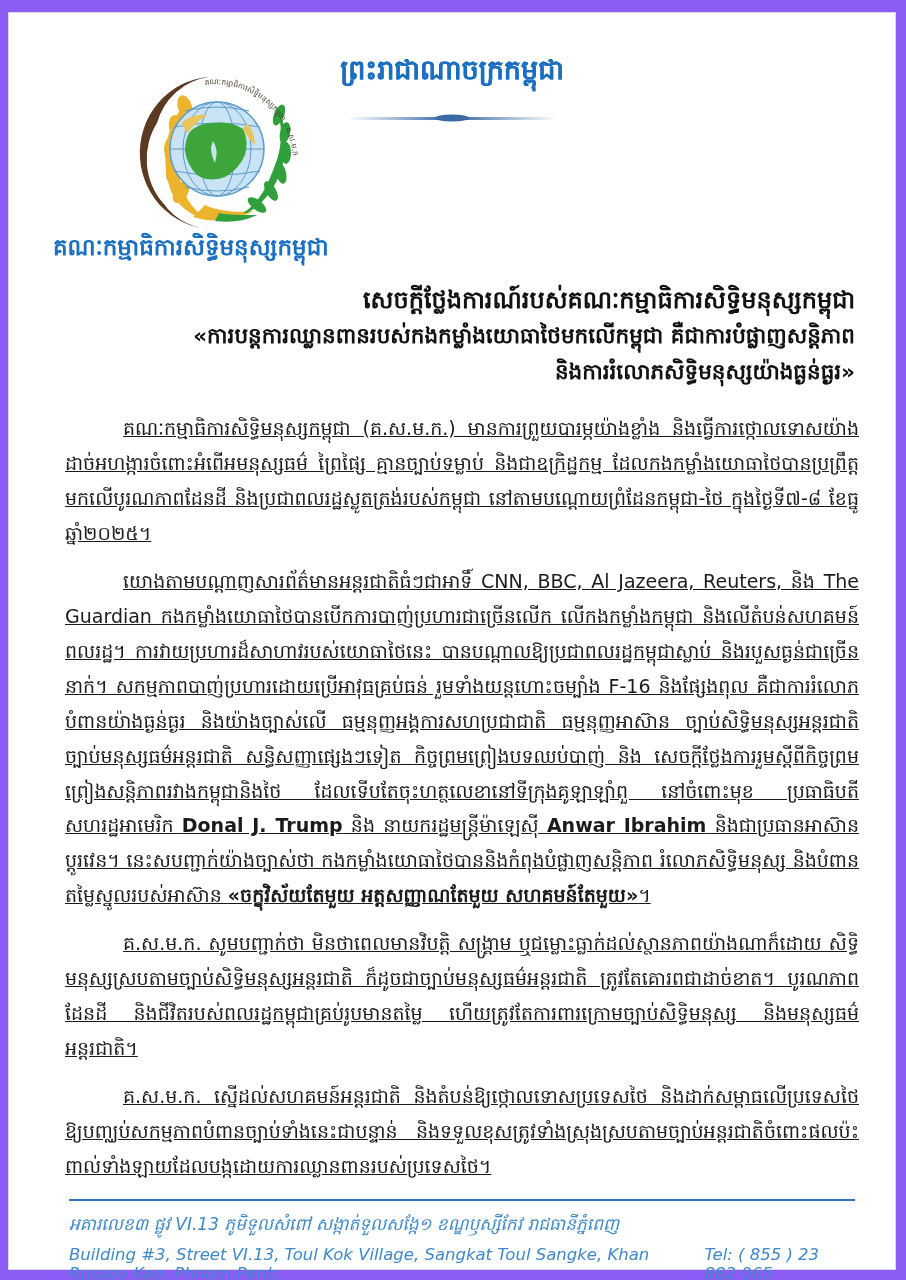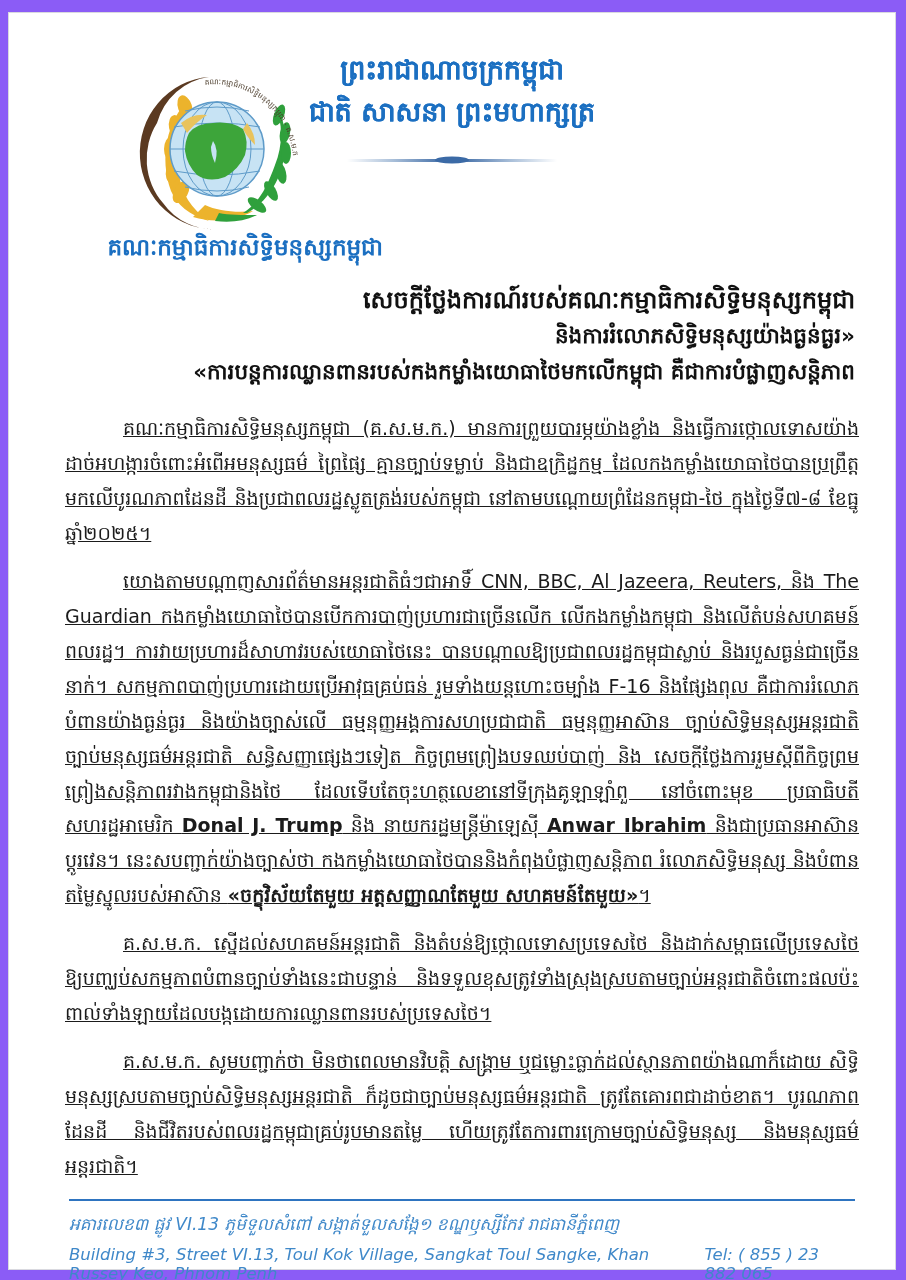--- a/index.html
+++ b/index.html
@@ -12,21 +12,21 @@
   .motto{position:absolute;left:0;top:36px;width:100%;text-align:center;}
   .motto-line{font-weight:bold;color:#1b6fc1;font-size:27px;line-height:1.55;
               text-shadow:0 0 0 #1b6fc1;}
   .divider{position:relative;margin:26px auto 0 auto;width:210px;height:3px;
            background:linear-gradient(to right,rgba(47,95,158,0) 0%,#a9bfd9 22%,#2f5f9e 50%,#a9bfd9 78%,rgba(47,95,158,0) 100%);}
   .divider .knot{position:absolute;left:50%;top:50%;width:34px;height:7px;transform:translate(-50%,-50%);
            background:#3b6aa6;border-radius:50%;}
 
   
   .logo-wrap{position:absolute;left:88px;top:58px;width:232px;height:166px;}
-  .logo-caption{position:absolute;left:44px;top:220px;width:330px;text-align:right;
+  .logo-caption{position:absolute;left:44px;top:220px;width:330px;text-align:left;
                 font-weight:bold;color:#1b6fc1;font-size:23px;}
 
   
   .title-block{position:absolute;left:60px;top:270px;width:786px;text-align:right;color:#111;}
   .title-main{font-weight:bold;font-size:24px;line-height:1.45;}
   .title-sub{font-weight:bold;font-size:21.5px;line-height:1.7;}
 
   
   .body-block{position:absolute;left:56px;top:398px;width:794px;color:#1b1b1b;
               font-size:19px;line-height:1.84;text-align:justify;}
@@ -42,21 +42,20 @@
              justify-content:space-between;color:#3f88c9;font-style:italic;font-size:16.5px;}
 </style>
 </head>
 <body>
 
 <div class="screen">
   <div class="doc">
 
     <div class="motto">
       <div class="motto-line">ព្រះរាជាណាចក្រកម្ពុជា</div>
-      <div class="motto-line">ជាតិ សាសនា ព្រះមហាក្សត្រ</div>
       <div class="divider">
         <span class="knot"></span>
       </div>
     </div>
 
     <div class="logo-wrap">
       <svg width="232" height="166" viewBox="0 0 232 166">
 
         <path d="M 112 6 A 74 76 0 1 0 122 158 A 62 63 0 0 1 66 132 A 64 66 0 0 1 60 52 A 62 64 0 0 1 112 6 Z" fill="#5b3a21"></path>
 
@@ -103,29 +102,29 @@
         </defs>
         <text font-size="7.5" fill="#4a3b2a">
           <textPath href="#ringPath">គណៈកម្មាធិការសិទ្ធិមនុស្សកម្ពុជា - គ.ស.ម.ក</textPath>
         </text>
       </svg>
     </div>
     <div class="logo-caption">គណៈកម្មាធិការសិទ្ធិមនុស្សកម្ពុជា</div>
 
     <div class="title-block">
       <div class="title-main">សេចក្តីថ្លែងការណ៍របស់គណៈកម្មាធិការសិទ្ធិមនុស្សកម្ពុជា</div>
+      <div class="title-sub">«ការបន្តការឈ្លានពានរបស់កងកម្លាំងយោធាថៃមកលើកម្ពុជា គឺជាការបំផ្លាញសន្តិភាព</div>
       <div class="title-sub">និងការរំលោភសិទ្ធិមនុស្សយ៉ាងធ្ងន់ធ្ងរ»</div>
-      <div class="title-sub">«ការបន្តការឈ្លានពានរបស់កងកម្លាំងយោធាថៃមកលើកម្ពុជា គឺជាការបំផ្លាញសន្តិភាព</div>
     </div>
 
     <div class="body-block">
       <p>គណៈកម្មាធិការសិទ្ធិមនុស្សកម្ពុជា (គ.ស.ម.ក.) មានការព្រួយបារម្ភយ៉ាងខ្លាំង និងធ្វើការថ្កោលទោសយ៉ាងដាច់អហង្ការចំពោះអំពើអមនុស្សធម៌ ព្រៃផ្សៃ គ្មានច្បាប់ទម្លាប់ និងជាឧក្រិដ្ឋកម្ម ដែលកងកម្លាំងយោធាថៃបានប្រព្រឹត្តមកលើបូរណភាពដែនដី និងប្រជាពលរដ្ឋស្លូតត្រង់របស់កម្ពុជា នៅតាមបណ្តោយព្រំដែនកម្ពុជា-ថៃ ក្នុងថ្ងៃទី៧-៨ ខែធ្នូ ឆ្នាំ២០២៥។</p>
       <p><span>យោងតាមបណ្តាញសារព័ត៌មានអន្តរជាតិធំៗជាអាទិ៍ CNN, BBC, Al Jazeera, Reuters, និង The Guardian កងកម្លាំងយោធាថៃបានបើកការបាញ់ប្រហារជាច្រើនលើក លើកងកម្លាំងកម្ពុជា និងលើតំបន់សហគមន៍ពលរដ្ឋ។ ការវាយប្រហារដ៏សាហាវរបស់យោធាថៃនេះ បានបណ្តាលឱ្យប្រជាពលរដ្ឋកម្ពុជាស្លាប់ និងរបួសធ្ងន់ជាច្រើននាក់។ សកម្មភាពបាញ់ប្រហារដោយប្រើអាវុធគ្រប់ធន់ រួមទាំងយន្តហោះចម្បាំង F-16 និងផ្សែងពុល គឺជាការរំលោភបំពានយ៉ាងធ្ងន់ធ្ងរ និងយ៉ាងច្បាស់លើ ធម្មនុញ្ញអង្គការសហប្រជាជាតិ ធម្មនុញ្ញអាស៊ាន ច្បាប់សិទ្ធិមនុស្សអន្តរជាតិ ច្បាប់មនុស្សធម៌អន្តរជាតិ សន្ធិសញ្ញាផ្សេងៗទៀត កិច្ចព្រមព្រៀងបទឈប់បាញ់ និង សេចក្តីថ្លែងការរួមស្តីពីកិច្ចព្រមព្រៀងសន្តិភាពរវាងកម្ពុជានិងថៃ ដែលទើបតែចុះហត្ថលេខានៅទីក្រុងគូឡាឡាំពួ នៅចំពោះមុខ ប្រធាធិបតីសហរដ្ឋអាមេរិក </span><b>Donal J. Trump</b><span> និង នាយករដ្ឋមន្ត្រីម៉ាឡេស៊ី </span><b>Anwar Ibrahim</b><span> និងជាប្រធានអាស៊ានប្តូរវេន។ នេះសបញ្ជាក់យ៉ាងច្បាស់ថា កងកម្លាំងយោធាថៃបាននិងកំពុងបំផ្លាញសន្តិភាព រំលោភសិទ្ធិមនុស្ស និងបំពានតម្លៃស្នូលរបស់អាស៊ាន </span><b>«ចក្ខុវិស័យតែមួយ អត្តសញ្ញាណតែមួយ សហគមន៍តែមួយ»</b><span>។</span></p>
+      <p>គ.ស.ម.ក. សូមបញ្ជាក់ថា មិនថាពេលមានវិបត្តិ សង្គ្រាម ឬជម្លោះធ្លាក់ដល់ស្ថានភាពយ៉ាងណាក៏ដោយ សិទ្ធិមនុស្សស្របតាមច្បាប់សិទ្ធិមនុស្សអន្តរជាតិ ក៏ដូចជាច្បាប់មនុស្សធម៌អន្តរជាតិ ត្រូវតែគោរពជាដាច់ខាត។ បូរណភាពដែនដី និងជីវិតរបស់ពលរដ្ឋកម្ពុជាគ្រប់រូបមានតម្លៃ ហើយត្រូវតែការពារក្រោមច្បាប់សិទ្ធិមនុស្ស និងមនុស្សធម៌អន្តរជាតិ។</p>
       <p>គ.ស.ម.ក. ស្នើដល់សហគមន៍អន្តរជាតិ និងតំបន់ឱ្យថ្កោលទោសប្រទេសថៃ និងដាក់សម្ពាធលើប្រទេសថៃ ឱ្យបញ្ឈប់សកម្មភាពបំពានច្បាប់ទាំងនេះជាបន្ទាន់ និងទទួលខុសត្រូវទាំងស្រុងស្របតាមច្បាប់អន្តរជាតិចំពោះផលប៉ះពាល់ទាំងឡាយដែលបង្កដោយការឈ្លានពានរបស់ប្រទេសថៃ។</p>
-      <p>គ.ស.ម.ក. សូមបញ្ជាក់ថា មិនថាពេលមានវិបត្តិ សង្គ្រាម ឬជម្លោះធ្លាក់ដល់ស្ថានភាពយ៉ាងណាក៏ដោយ សិទ្ធិមនុស្សស្របតាមច្បាប់សិទ្ធិមនុស្សអន្តរជាតិ ក៏ដូចជាច្បាប់មនុស្សធម៌អន្តរជាតិ ត្រូវតែគោរពជាដាច់ខាត។ បូរណភាពដែនដី និងជីវិតរបស់ពលរដ្ឋកម្ពុជាគ្រប់រូបមានតម្លៃ ហើយត្រូវតែការពារក្រោមច្បាប់សិទ្ធិមនុស្ស និងមនុស្សធម៌អន្តរជាតិ។</p>
     </div>
 
     <div class="footer-rule"></div>
     <div class="footer-km">អគារលេខ៣ ផ្លូវ VI.13 ភូមិទួលសំពៅ សង្កាត់ទួលសង្កែ១ ខណ្ឌឫស្សីកែវ រាជធានីភ្នំពេញ</div>
     <div class="footer-en-row">
       <span>Building #3, Street VI.13, Toul Kok Village, Sangkat Toul Sangke, Khan Russey Keo, Phnom Penh</span>
       <span>Tel: ( 855 ) 23 882 065</span>
     </div>
 
   </div>

